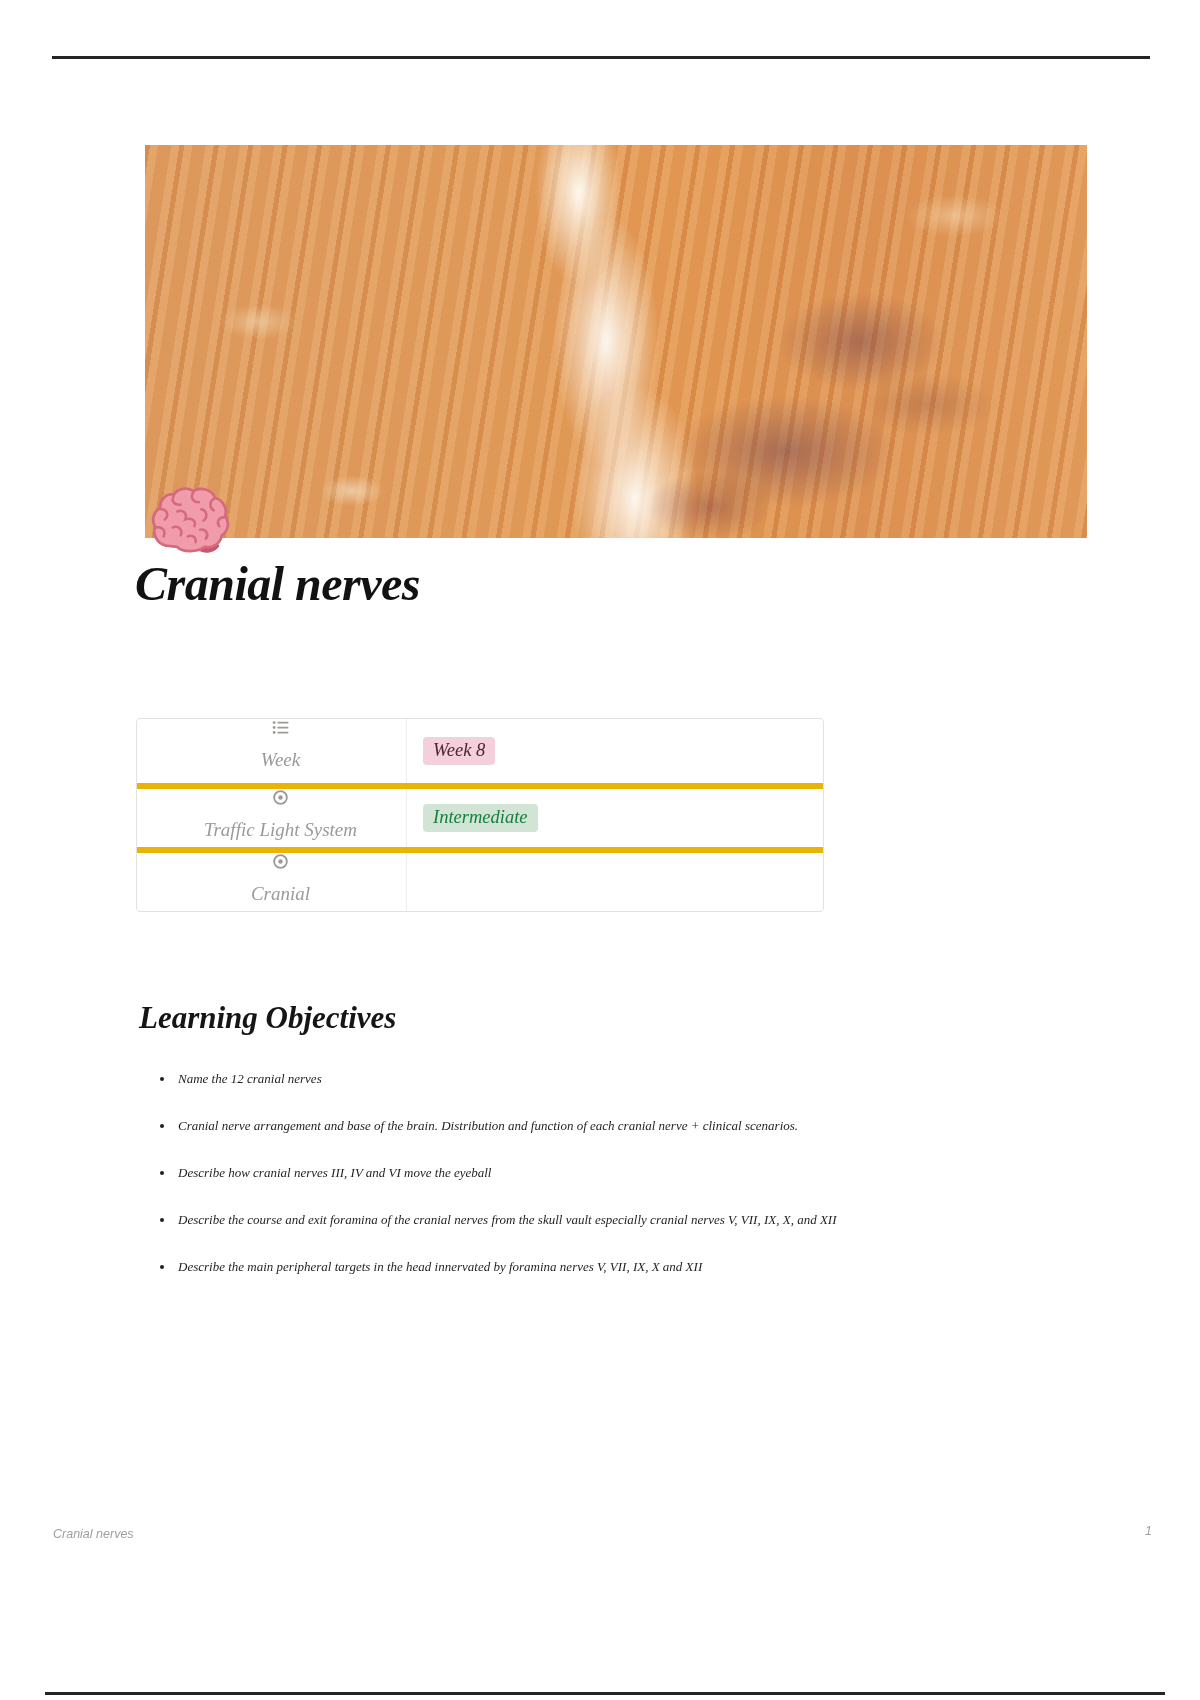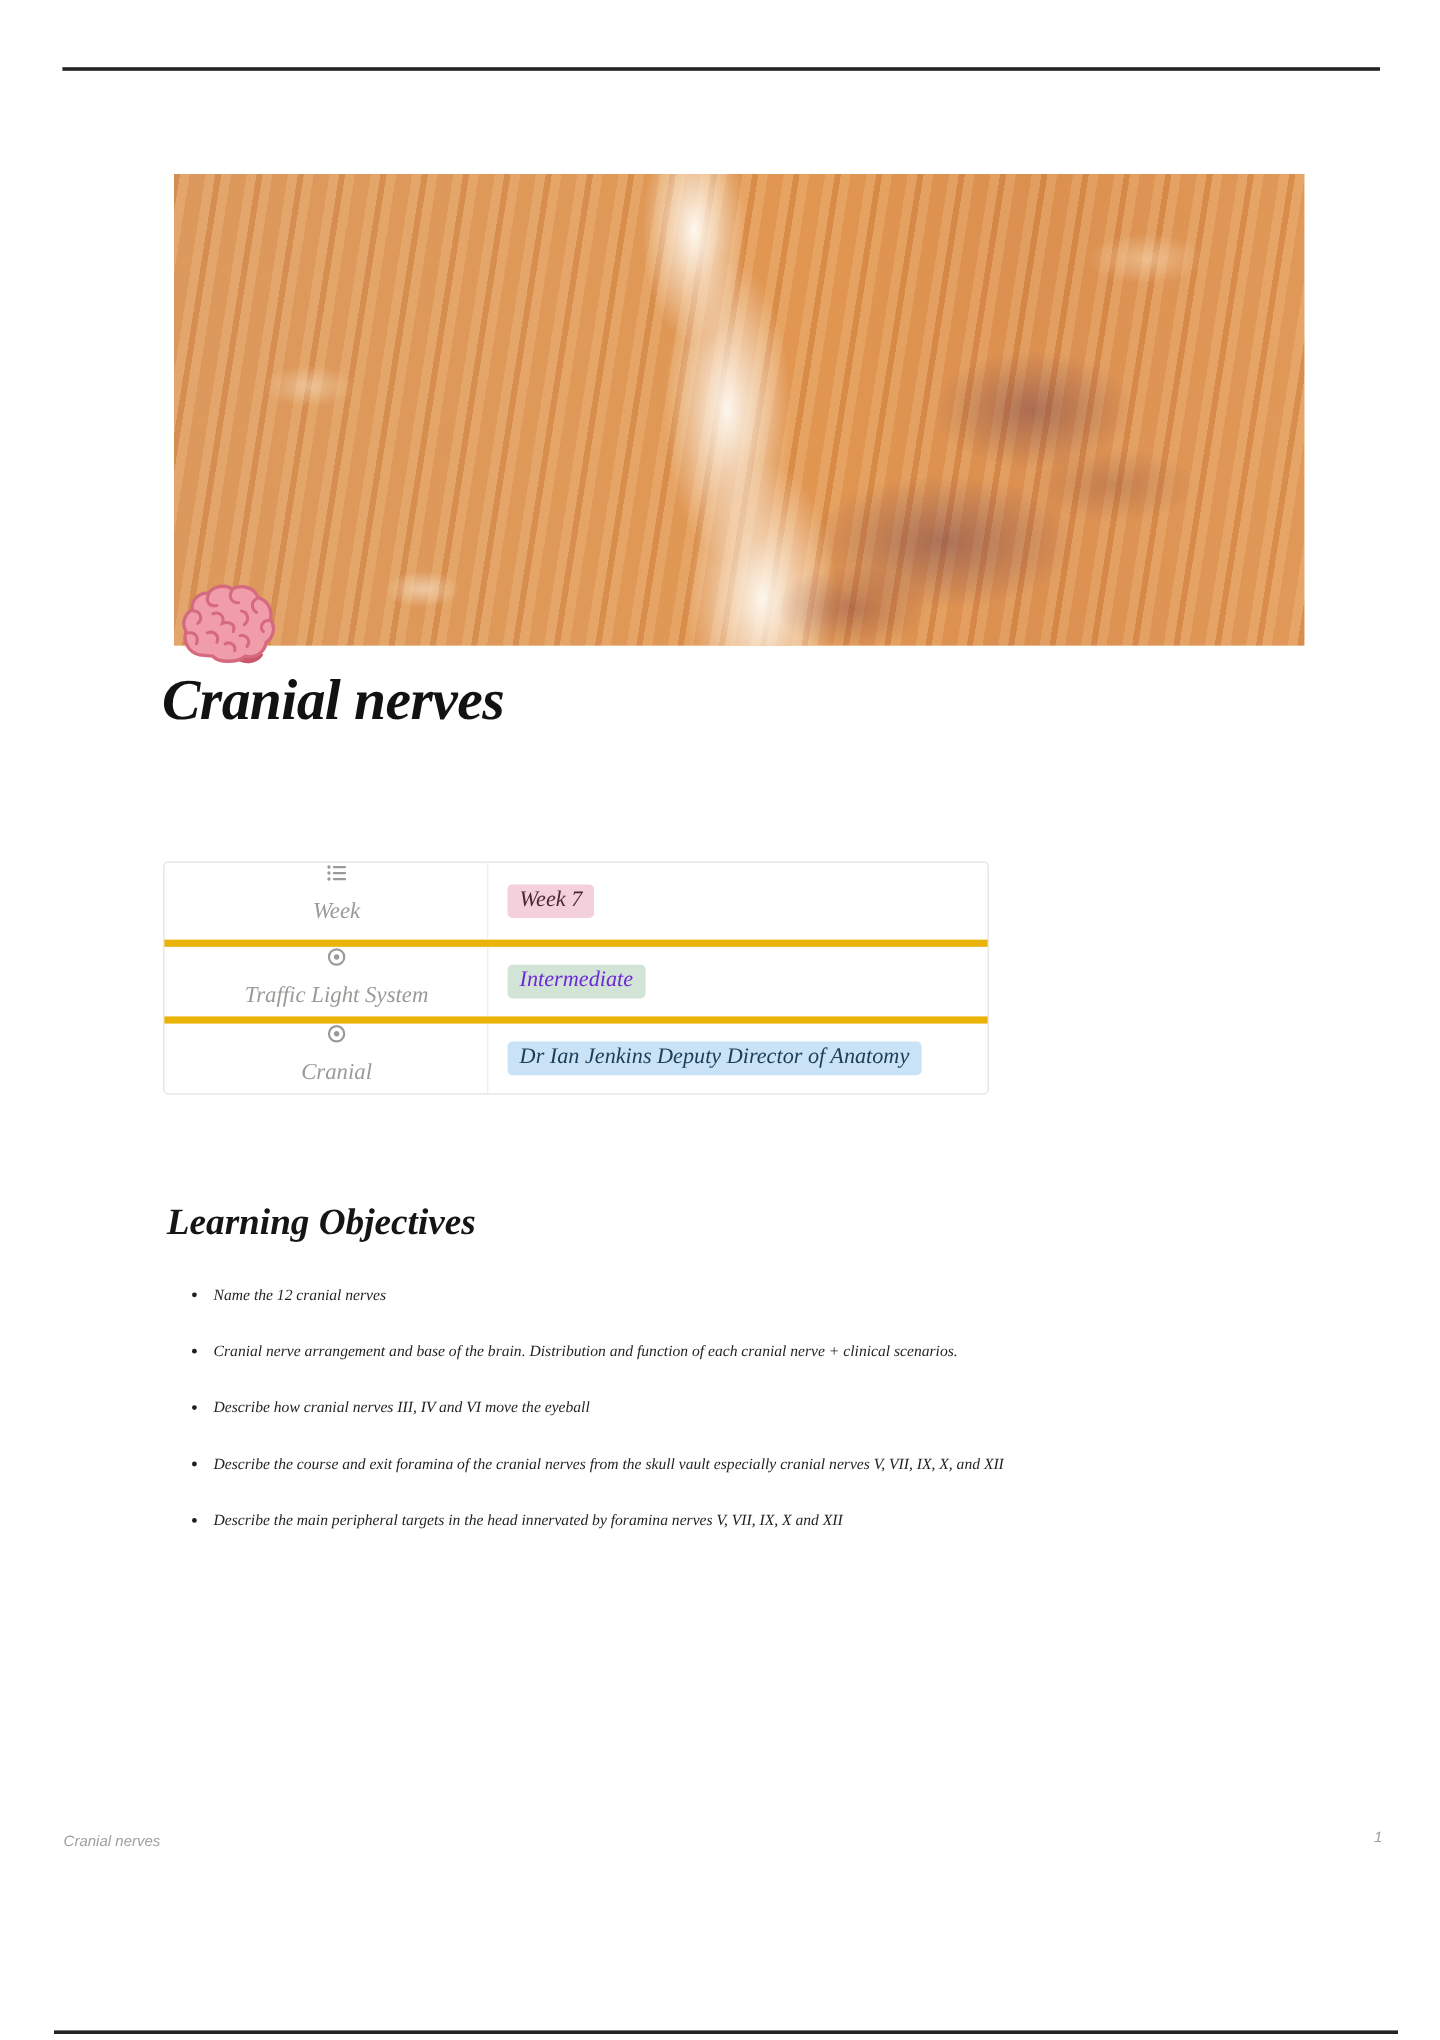--- a/index.html
+++ b/index.html
@@ -121,47 +121,44 @@
               <rect x="5" y="2.5" width="10.5" height="1.7" rx=".85"></rect>
             <circle cx="2" cy="8" r="1.3"></circle>
               <rect x="5" y="7.2" width="10.5" height="1.7" rx=".85"></rect>
             <circle cx="2" cy="12.7" r="1.3"></circle>
               <rect x="5" y="11.9" width="10.5" height="1.7" rx=".85"></rect>
           </g>
         </svg>
         <span>Week</span>
       </div>
       <div class="prop-value">
-        <span class="badge" style="background:#f3d0dc;color:#4a2535;">Week 7</span>
+        <span class="badge" style="background:#f3d0dc;color:#4a2535;">Week 8</span>
       </div>
     </div>
 
     <div class="prop-row">
       <div class="prop-label">
         <svg width="17" height="17" viewBox="0 0 16 16">
           <circle cx="8" cy="8" r="6" fill="none" stroke="#9b9a97" stroke-width="1.7"></circle>
           <circle cx="8" cy="8" r="2.1" fill="#9b9a97"></circle>
         </svg>
         <span>Traffic Light System</span>
       </div>
       <div class="prop-value">
-        <span class="badge" style="background:#d2e4d6;color:#6d28d9;">Intermediate</span>
+        <span class="badge" style="background:#d2e4d6;color:#15803d;">Intermediate</span>
       </div>
     </div>
 
     <div class="prop-row">
       <div class="prop-label">
         <svg width="17" height="17" viewBox="0 0 16 16">
           <circle cx="8" cy="8" r="6" fill="none" stroke="#9b9a97" stroke-width="1.7"></circle>
           <circle cx="8" cy="8" r="2.1" fill="#9b9a97"></circle>
         </svg>
         <span>Cranial</span>
-      </div>
-      <div class="prop-value">
-        <span class="badge" style="background:#c9e2f6;color:#1c3d57;">Dr Ian Jenkins Deputy Director of Anatomy</span>
       </div>
     </div>
 
   </div>
 
   <h2 class="section-heading">Learning Objectives</h2>
 
   <ul class="objectives">
     <li><span>Name the 12 cranial nerves</span></li>
     <li><span>Cranial nerve arrangement and base of the brain. Distribution and function of each cranial nerve + clinical scenarios.</span></li>

